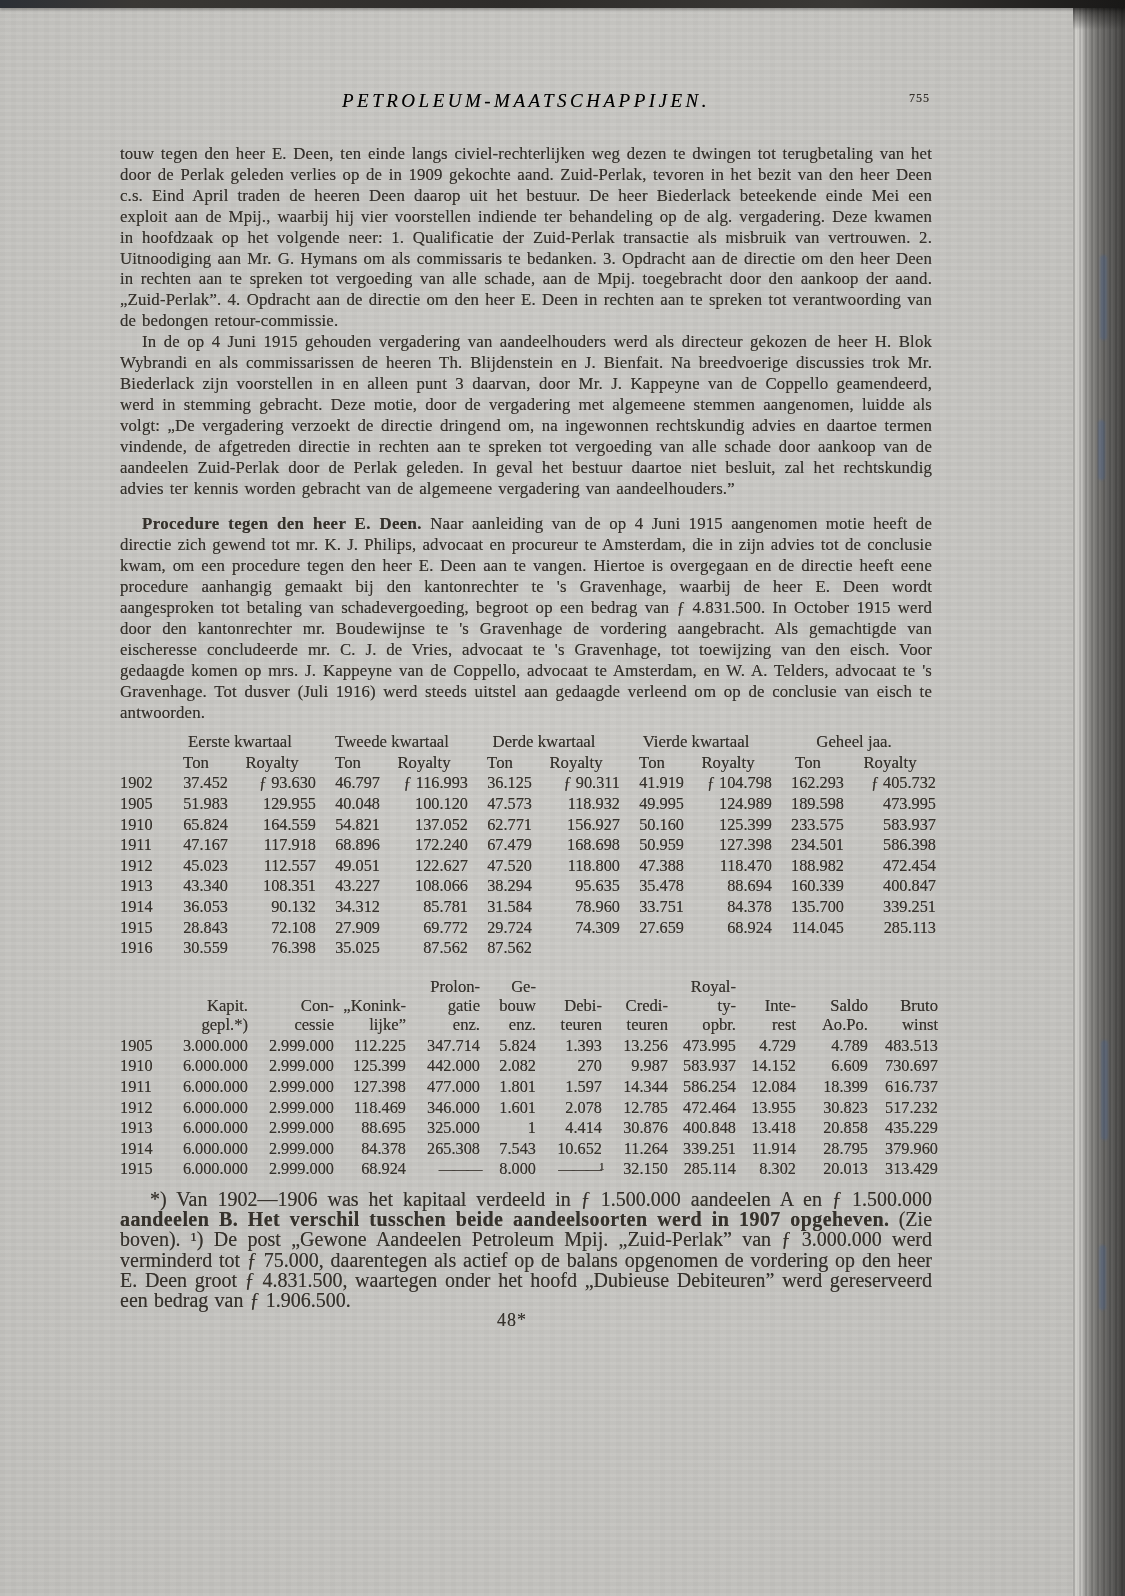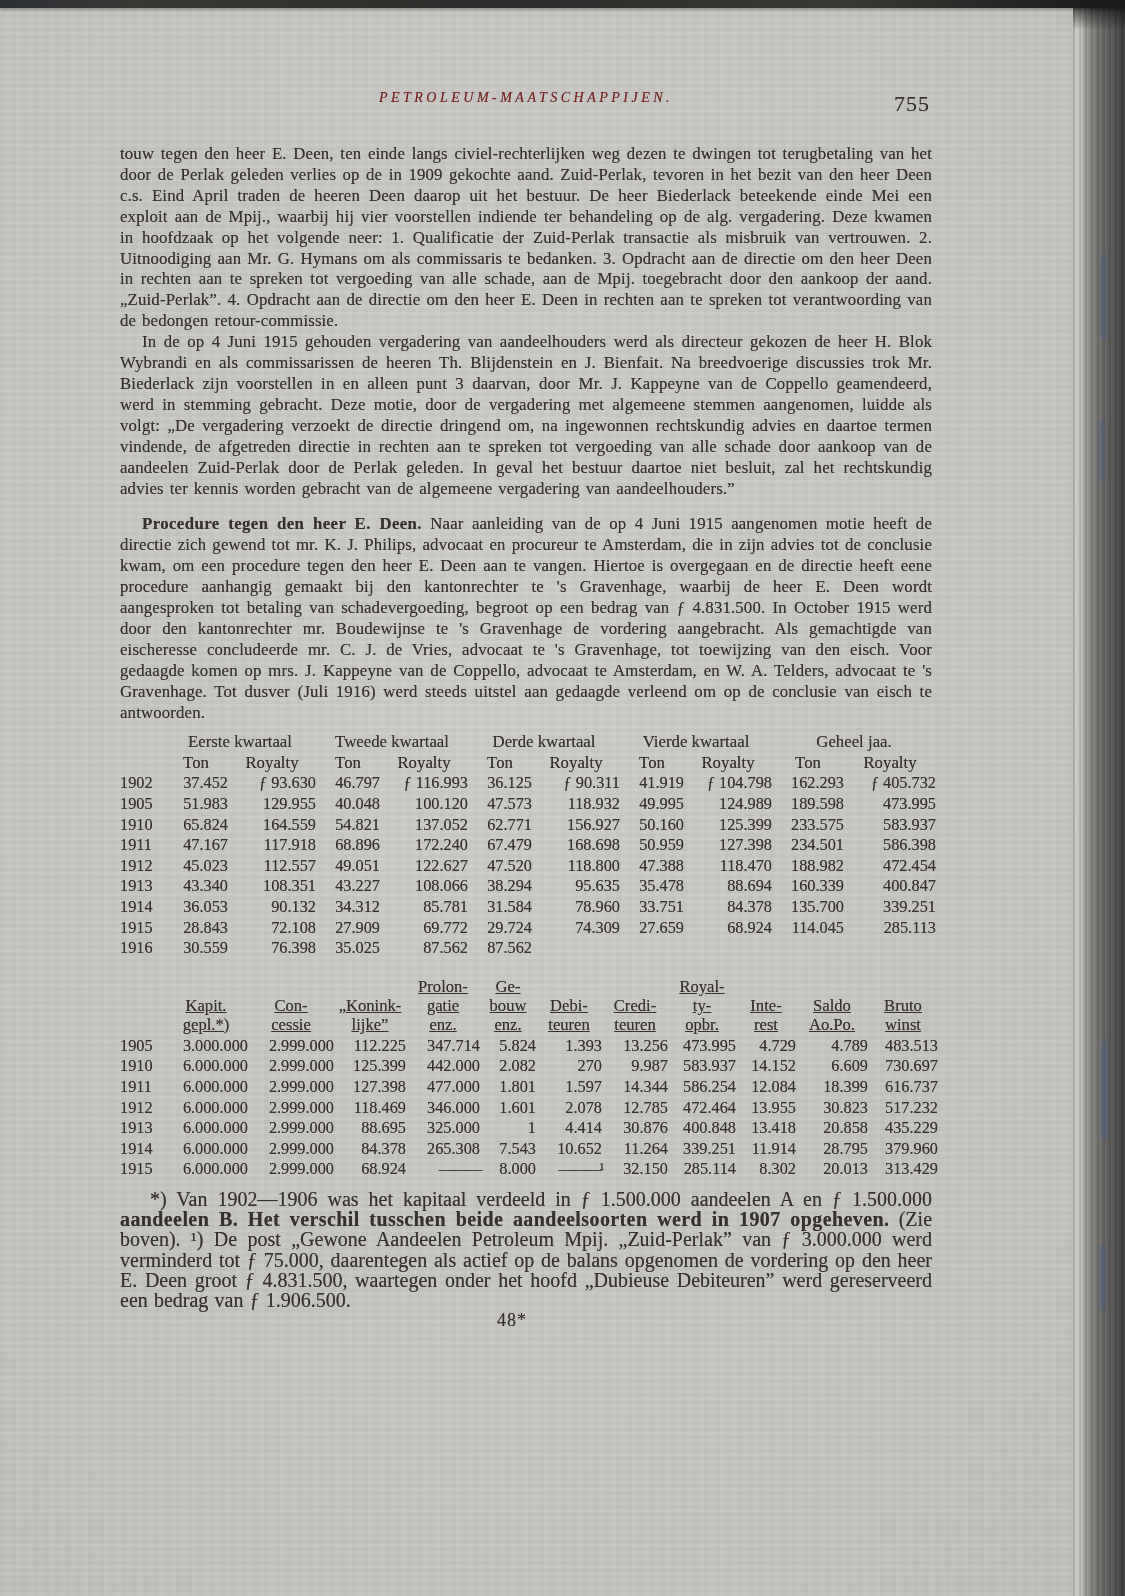--- a/index.html
+++ b/index.html
@@ -42,40 +42,40 @@
     position:absolute;width:7px;border-radius:4px;z-index:4;
     background:rgba(66,96,150,0.30);filter:blur(1px);
   }
   .content{
     position:absolute;left:120px;top:0;width:812px;z-index:2;
     text-shadow:0 0 0.5px rgba(45,40,34,0.55);
   }
   .running-head{position:relative;margin-top:90px;height:26px;}
   .running-title{
     position:absolute;left:0;right:0;text-align:center;
-    font-style:italic;font-size:14px;letter-spacing:3.5px;word-spacing:5px;color:#7f1d1d;
-  }
-  .running-page-num{position:absolute;right:2px;top:1px;font-size:22px;letter-spacing:1px;}
+    font-style:italic;font-size:19px;letter-spacing:3.5px;word-spacing:5px;color:#000000;
+  }
+  .running-page-num{position:absolute;right:2px;top:1px;font-size:12px;letter-spacing:1px;}
   .paragraphs{margin-top:28px;}
   .para{
     margin:0;font-size:16.8px;line-height:20.9px;text-align:justify;
     word-spacing:1.6px;letter-spacing:0.15px;hyphens:auto;
   }
   .para.indent{text-indent:22px;}
   .para.space-before{margin-top:15px;}
   .b{font-weight:bold;letter-spacing:0.4px;}
   table{border-collapse:collapse;table-layout:fixed;width:100%;}
   .qt{margin-top:8px;font-size:16.3px;}
   .qt th{font-weight:normal;font-size:16.8px;text-align:center;line-height:21px;padding:0;}
   .qt td{text-align:right;line-height:20.6px;padding:0;white-space:nowrap;}
   .qt td.year,.ft td.year{text-align:left;}
   .ft{margin-top:18px;font-size:16.3px;}
   .ft th{
-    font-weight:normal;font-size:16.6px;text-align:center;vertical-align:bottom;
-    white-space:pre-line;line-height:19px;padding:0 0 2px 0;text-decoration:underline;
+    font-weight:normal;font-size:16.6px;text-align:right;vertical-align:bottom;
+    white-space:pre-line;line-height:19px;padding:0 0 2px 0;
   }
   .ft td{text-align:right;line-height:20.6px;padding:0;white-space:nowrap;}
   td.rule{letter-spacing:-2.5px;color:#45413b;}
   .footnote{
     margin:9px 0 0 0;font-size:20px;line-height:20.2px;text-align:justify;
     text-indent:30px;word-spacing:1.2px;
   }
   .signature{margin-top:0;padding-right:28px;text-align:center;font-size:18px;letter-spacing:1px;}
 </style>
 </head>

